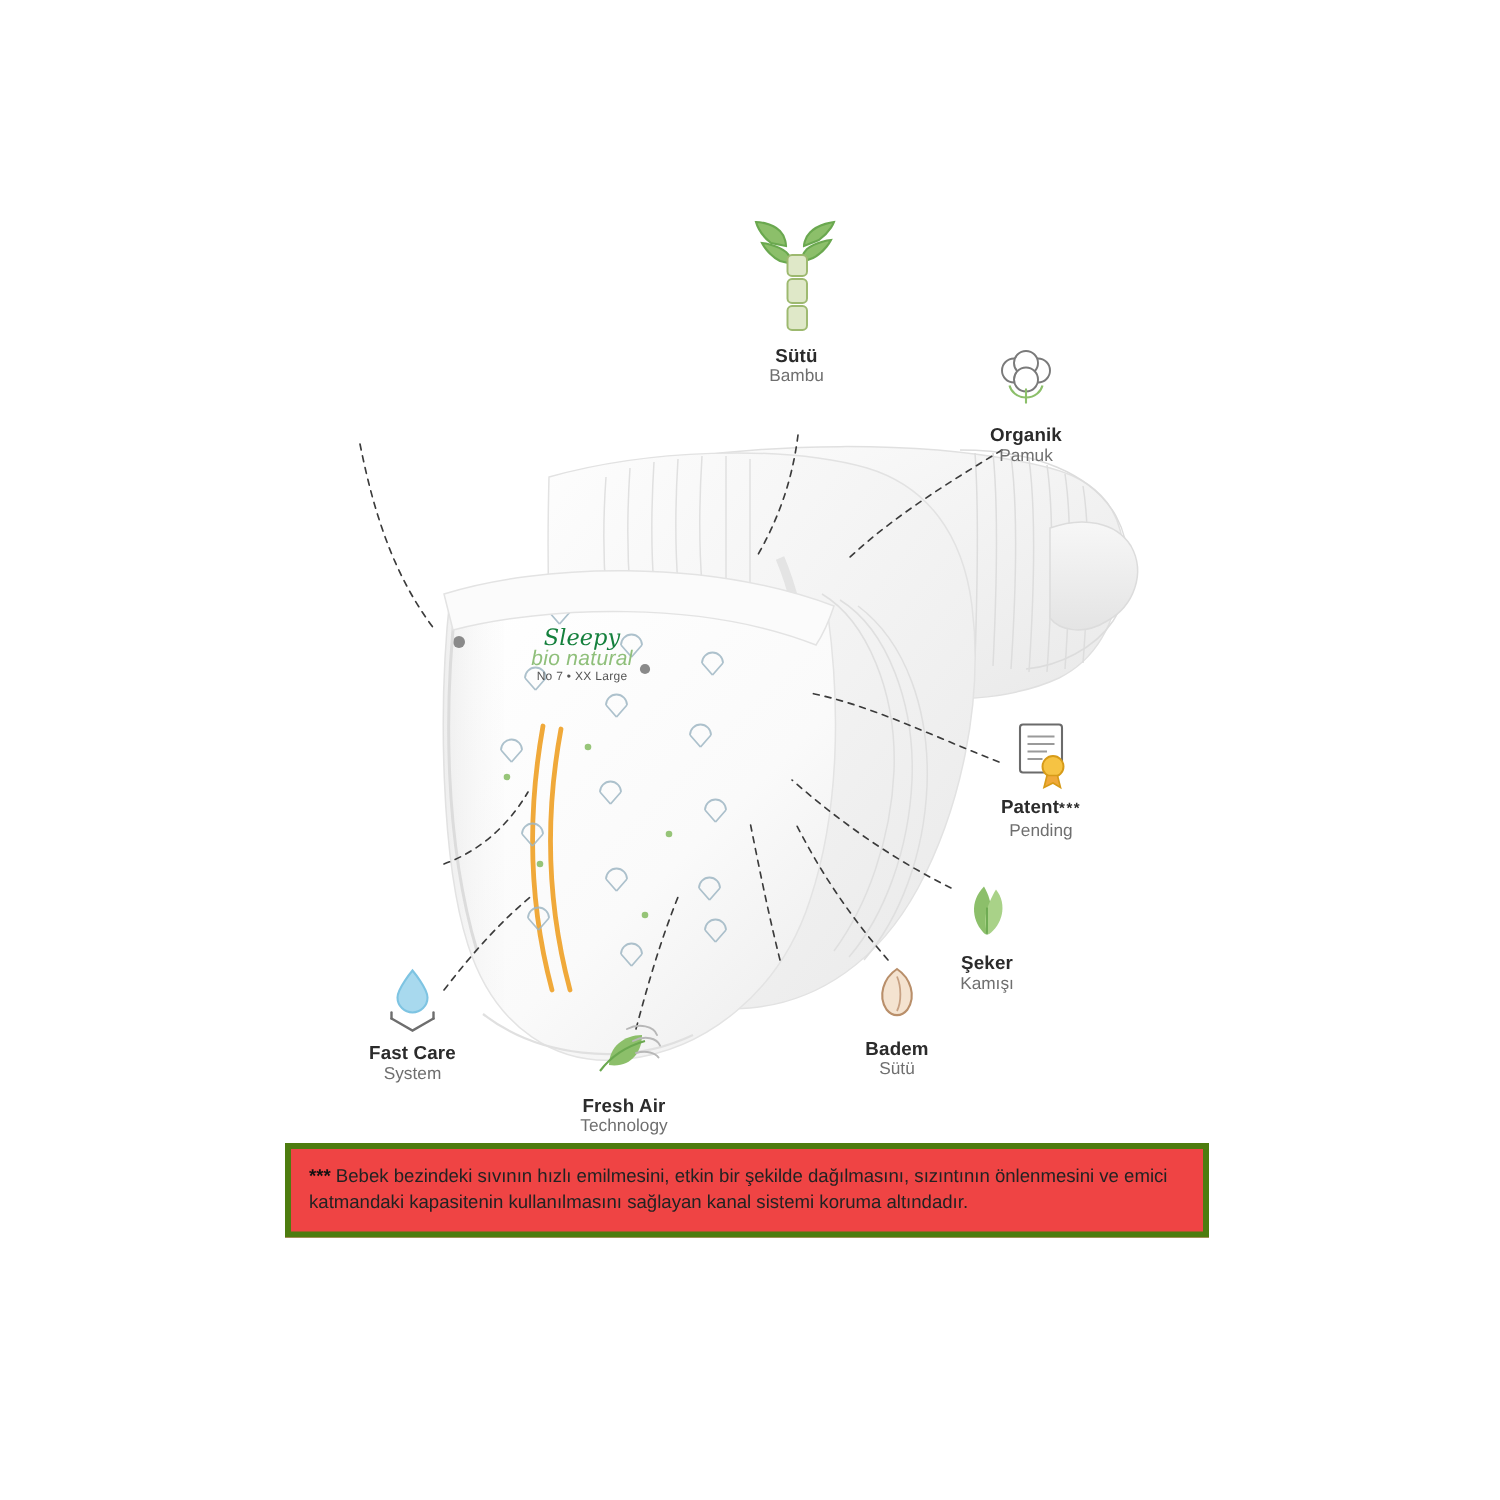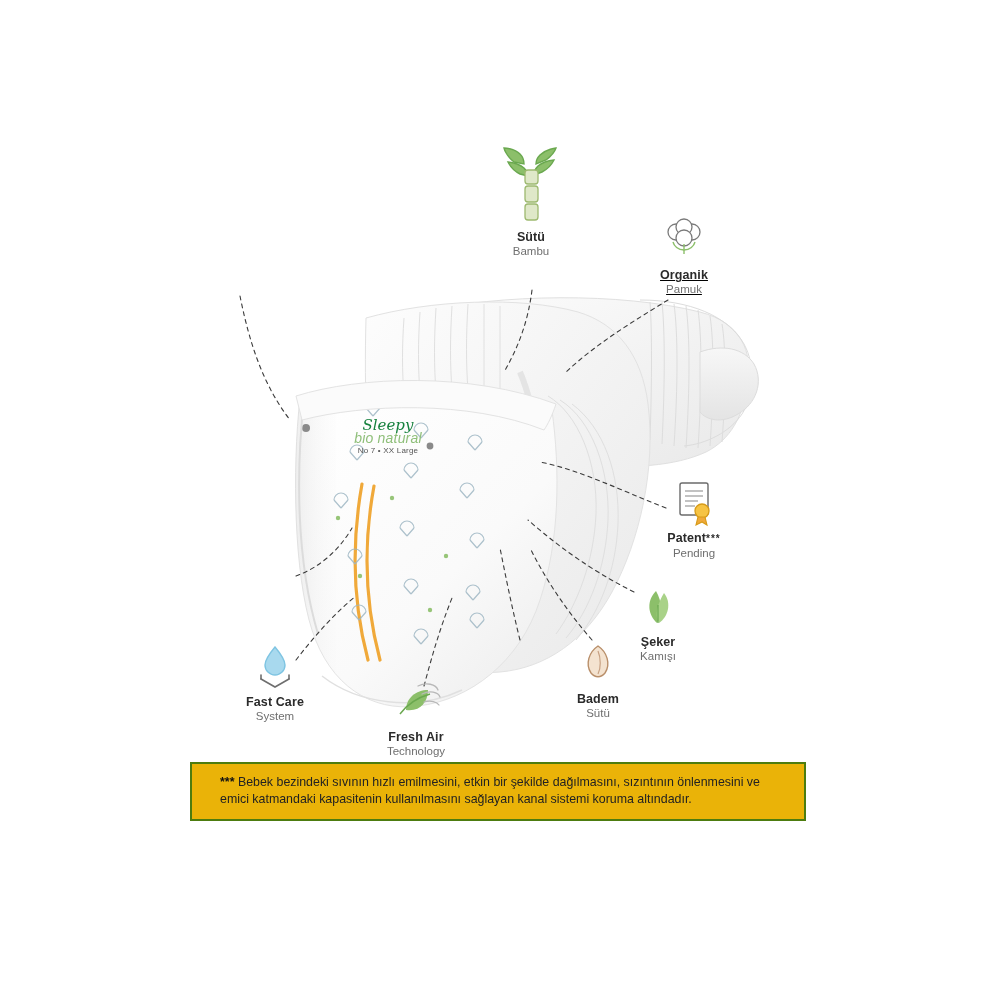--- a/index.html
+++ b/index.html
@@ -54,23 +54,23 @@
   .feature .dots {
     font-size: 10px;
     color: #2b2b2b;
     letter-spacing: 1px;
   }
   #note {
     position: absolute;
     left: 190px;
     top: 762px;
     width: 616px;
-    border: 2px solid #4d7c0f;
-    background: #eab308;
-    padding: 10px 12px 11px 28px;
+    border: 4px solid #4d7c0f;
+    background: #ef4444;
+    padding: 10px 12px 11px 12px;
     box-sizing: border-box;
   }
   #note .note-text {
     font-size: 12.4px;
     line-height: 17px;
     color: #222222;
     display: block;
   }
   #note .stars {
     font-weight: bold;
@@ -284,21 +284,21 @@
           <rect x="23" y="24" width="13" height="14" rx="3"></rect>
           <rect x="23" y="40" width="13" height="16" rx="3"></rect>
           <rect x="23" y="58" width="13" height="16" rx="3"></rect>
         </g>
       </svg>
     </span>
     <span class="title">Sütü</span>
     <span class="sub">Bambu</span>
   </div>
 
-  <div class="feature" style="left:684px; top:218px;text-decoration:underline;">
+  <div class="feature" style="left:684px; top:233px;">
     <span class="icon">
       <svg width="48" height="44" viewBox="0 0 48 44">
         <g fill="#ffffff" stroke="#7a7a7a" stroke-width="1.3">
           <circle cx="16" cy="14" r="8"></circle>
           <circle cx="32" cy="14" r="8"></circle>
           <circle cx="24" cy="9" r="8"></circle>
           <circle cx="24" cy="20" r="8"></circle>
         </g>
         <g fill="none" stroke="#8cbf6a" stroke-width="1.4">
           <path d="M24,26 L24,36"></path>

